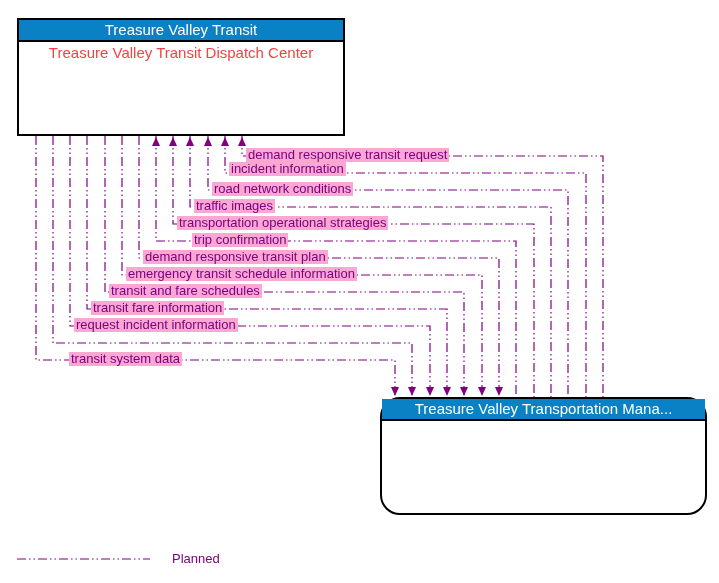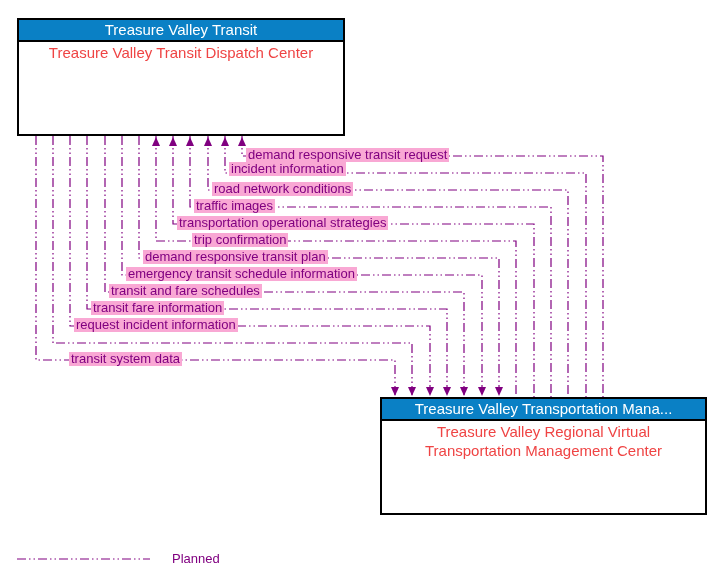--- a/index.html
+++ b/index.html
@@ -15,21 +15,21 @@
   #labels-layer { position:absolute; left:0; top:0; width:100%; height:100%; z-index:2; }
   .flow-label {
     position:absolute; font-size:13px; line-height:14px; color:var(--line-color);
     background:#f9a8d4; padding:0 2px; white-space:nowrap;
   }
   .entity-box {
     position:absolute; background:#fff; border:2px solid var(--border);
     box-sizing:border-box; z-index:3;
   }
   .entity-box.top { left:17px; top:18px; width:328px; height:118px; }
-  .entity-box.bottom { left:380px; top:397px; width:327px; height:118px; }
+  .entity-box.bottom { left:380px; top:397px; width:327px; height:118px;border-radius:20px; }
   .entity-header {
     height:20px; line-height:20px; background:var(--header-bg);
     border-bottom:2px solid var(--border); color:var(--header-fg);
     text-align:center; font-size:15px; white-space:nowrap; overflow:hidden;
   }
   .entity-body {
     color:#ef4444; text-align:center; font-size:15px; line-height:19px;
     padding:1px 10px 0;
   }
   .legend-label {
@@ -87,18 +87,17 @@
       <div class="flow-label" style="left: 42px; top: 352px; margin-left: 27px;">transit system data</div>
     </div>
 
   <div class="entity-box top">
     <div class="entity-header">Treasure Valley Transit</div>
     <div class="entity-body">Treasure Valley Transit Dispatch Center</div>
   </div>
 
   <div class="entity-box bottom">
     <div class="entity-header">Treasure Valley Transportation Mana...</div>
-    <div class="entity-body">Treasure Valley Regional Virtual Transportation Management Center</div>
   </div>
 
   <div class="legend-label">Planned</div>
 
 </div>
 
 </body></html>

